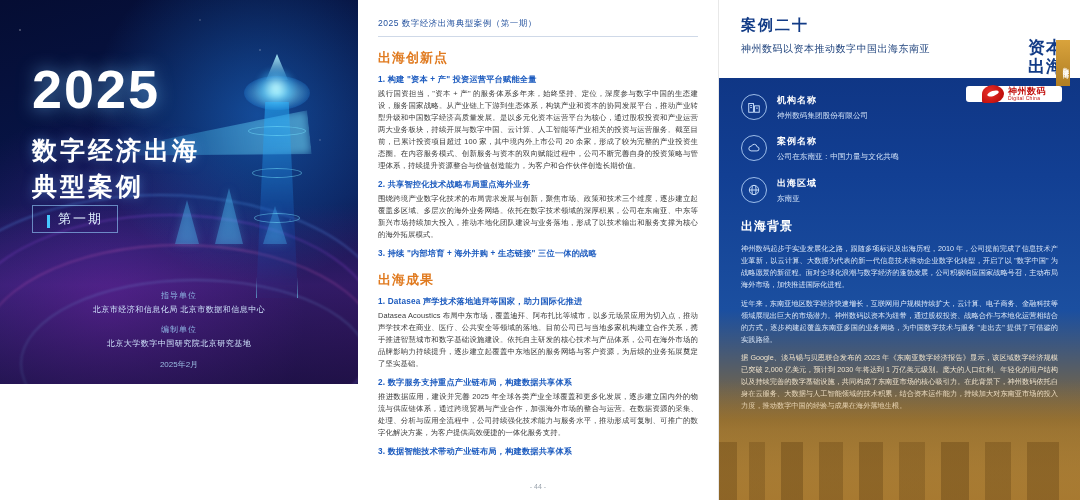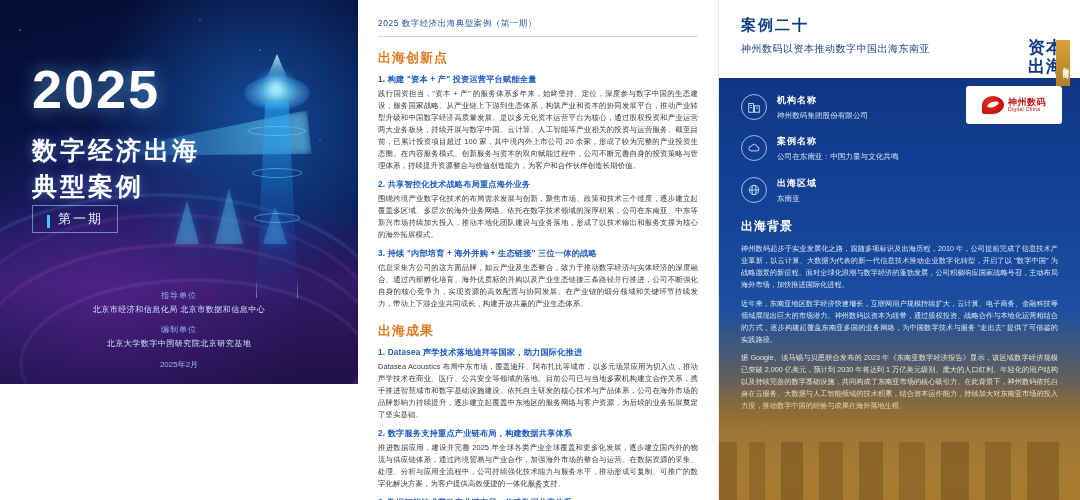--- a/index.html
+++ b/index.html
@@ -228,21 +228,21 @@
     border-radius: 50%;
     display: flex; align-items: center; justify-content: center;
     margin-right: 10px;
   }
   .info-ico svg { width: 14px; height: 14px; }
   .info-label { font-size: 9px; font-weight: bold; color: #ffffff; letter-spacing: 1px; font-family: Liberation Serif, serif; }
   .info-value { font-size: 7.6px; color: #cfe0f7; margin-top: 3px; line-height: 1.5; }
 
   .logo-box {
     position: absolute; right: 18px; top: 8px;
-    width: 96px; height: 38px;
+    width: 96px; height: 16px;
     background: #ffffff; border-radius: 3px;
     display: flex; align-items: center; justify-content: center;
     gap: 4px;
   }
   .logo-mark {
     width: 22px; height: 18px;
     background: radial-gradient(circle at 35% 40%, #e8302a 0%, #c2100d 70%);
     border-radius: 50% 50% 50% 10%;
     position: relative;
   }
@@ -340,21 +340,20 @@
 
     <div class="sec-title">出海创新点</div>
 
     <div class="sub-title">1. 构建 "资本 + 产" 投资运营平台赋能全量</div>
     <div class="para">践行国资担当，"资本 + 产" 的服务体系多年来，始终坚持、定位，深度参与数字中国的生态建设，服务国家战略。从产业链上下游到生态体系，构筑产业和资本的协同发展平台，推动产业转型升级和中国数字经济高质量发展。是以多元化资本运营平台为核心，通过股权投资和产业运营两大业务板块，持续开展与数字中国、云计算、人工智能等产业相关的投资与运营服务。截至目前，已累计投资项目超过 100 家，其中境内外上市公司 20 余家，形成了较为完整的产业投资生态圈。在内容服务模式、创新服务与资本的双向赋能过程中，公司不断完善自身的投资策略与管理体系，持续提升资源整合与价值创造能力，为客户和合作伙伴创造长期价值。</div>
 
     <div class="sub-title">2. 共享智控化技术战略布局重点海外业务</div>
     <div class="para">围绕跨境产业数字化技术的布局需求发展与创新，聚焦市场、政策和技术三个维度，逐步建立起覆盖多区域、多层次的海外业务网络。依托在数字技术领域的深厚积累，公司在东南亚、中东等新兴市场持续加大投入，推动本地化团队建设与业务落地，形成了以技术输出和服务支撑为核心的海外拓展模式。</div>
 
     <div class="sub-title">3. 持续 "内部培育 + 海外并购 + 生态链接" 三位一体的战略</div>
-    <div class="para">信息采集方公司的这方面品牌，如云产业及生态整合，致力于推动数字经济与实体经济的深度融合。通过内部孵化培育、海外优质标的并购以及产业生态链接三条路径并行推进，公司不断强化自身的核心竞争力，实现资源的高效配置与协同发展。在产业链的细分领域和关键环节持续发力，带动上下游企业共同成长，构建开放共赢的产业生态体系。</div>
 
     <div class="sec-title">出海成果</div>
 
     <div class="sub-title">1. Datasea 声学技术落地迪拜等国家，助力国际化推进</div>
     <div class="para">Datasea Acoustics 布局中东市场，覆盖迪拜、阿布扎比等城市，以多元场景应用为切入点，推动声学技术在商业、医疗、公共安全等领域的落地。目前公司已与当地多家机构建立合作关系，携手推进智慧城市和数字基础设施建设。依托自主研发的核心技术与产品体系，公司在海外市场的品牌影响力持续提升，逐步建立起覆盖中东地区的服务网络与客户资源，为后续的业务拓展奠定了坚实基础。</div>
 
     <div class="sub-title">2. 数字服务支持重点产业链布局，构建数据共享体系</div>
     <div class="para">推进数据应用，建设并完善 2025 年全球各类产业全球覆盖和更多化发展，逐步建立国内外的物流与供应链体系，通过跨境贸易与产业合作，加强海外市场的整合与运营。在数据资源的采集、处理、分析与应用全流程中，公司持续强化技术能力与服务水平，推动形成可复制、可推广的数字化解决方案，为客户提供高效便捷的一体化服务支持。</div>
 
     <div class="sub-title">3. 数据智能技术带动产业链布局，构建数据共享体系</div>

